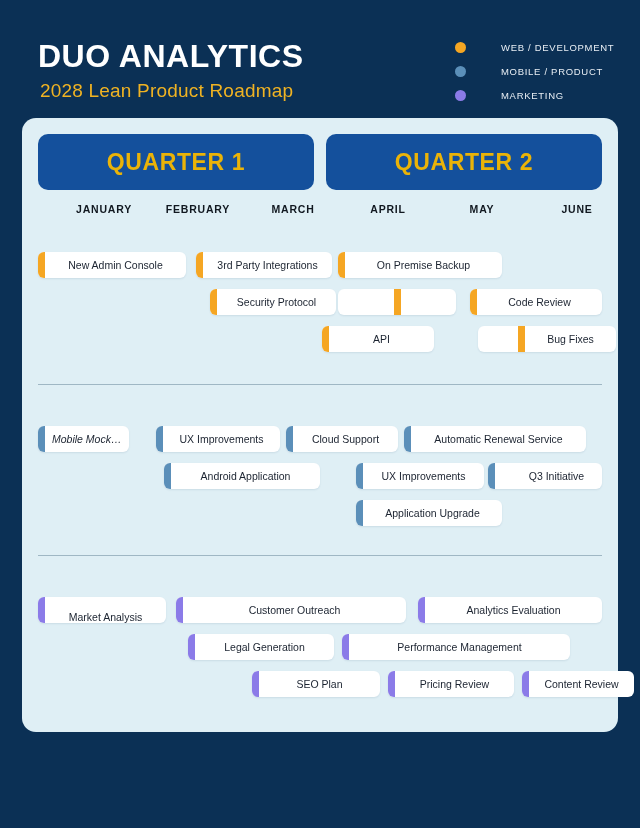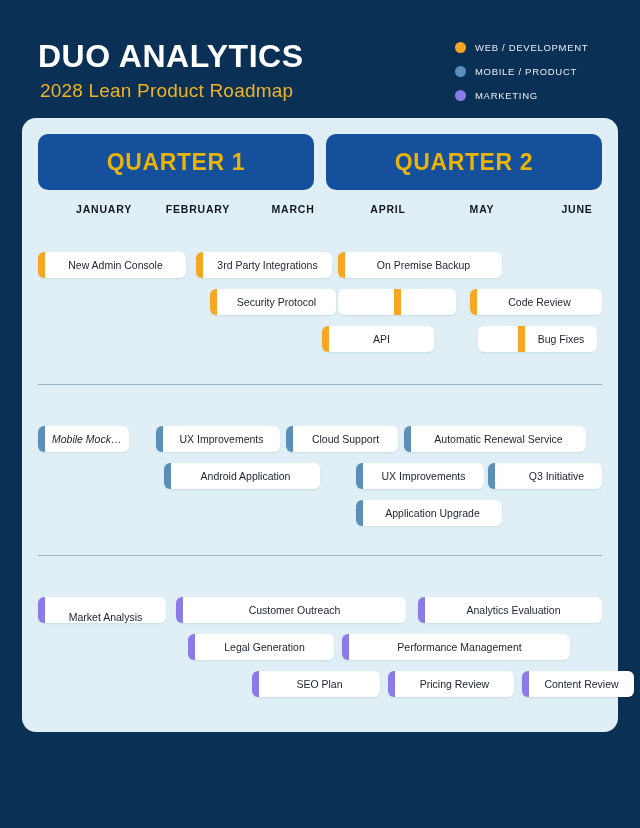--- a/index.html
+++ b/index.html
@@ -42,20 +42,21 @@
   .legend {
     position: absolute;
     left: 455px; top: 36px;
     width: 175px;
   }
   .legend-row {
     display: flex;
     align-items: center;
     height: 22px;
     margin-bottom: 2px;
+    gap: 26px;
   }
   .legend-dot {
     width: 11px; height: 11px;
     border-radius: 50%;
     margin-right: 9px;
     flex: 0 0 auto;
   }
   .legend-label {
     font-size: 9.5px;
     letter-spacing: 0.7px;
@@ -236,21 +237,21 @@
             <div class="bar" style="left: 432px; width: 132px;">
               <span class="bar-accent" style="background: rgb(245, 166, 35);"></span>
               <span class="bar-label">Code Review</span>
             </div>
           </div>
           <div class="track">
             <div class="bar" style="left: 284px; width: 112px;">
               <span class="bar-accent" style="background: rgb(245, 166, 35);"></span>
               <span class="bar-label">API</span>
             </div>
-            <div class="bar" style="left: 440px; width: 119px; padding-left: 40px;">
+            <div class="bar" style="left: 440px; width: 138px; padding-left: 40px;">
               <span class="bar-accent" style="background: rgb(245, 166, 35);"></span>
               <span class="bar-label">Bug Fixes</span>
             </div>
           </div>
         </div>
         <div class="group" style="top: 292px;">
           <div class="track">
             <div class="bar" style="left: 0px; width: 91px; font-style: italic;">
               <span class="bar-accent" style="background: rgb(91, 143, 185);"></span>
               <span class="bar-label">Mobile Mock Up</span>

